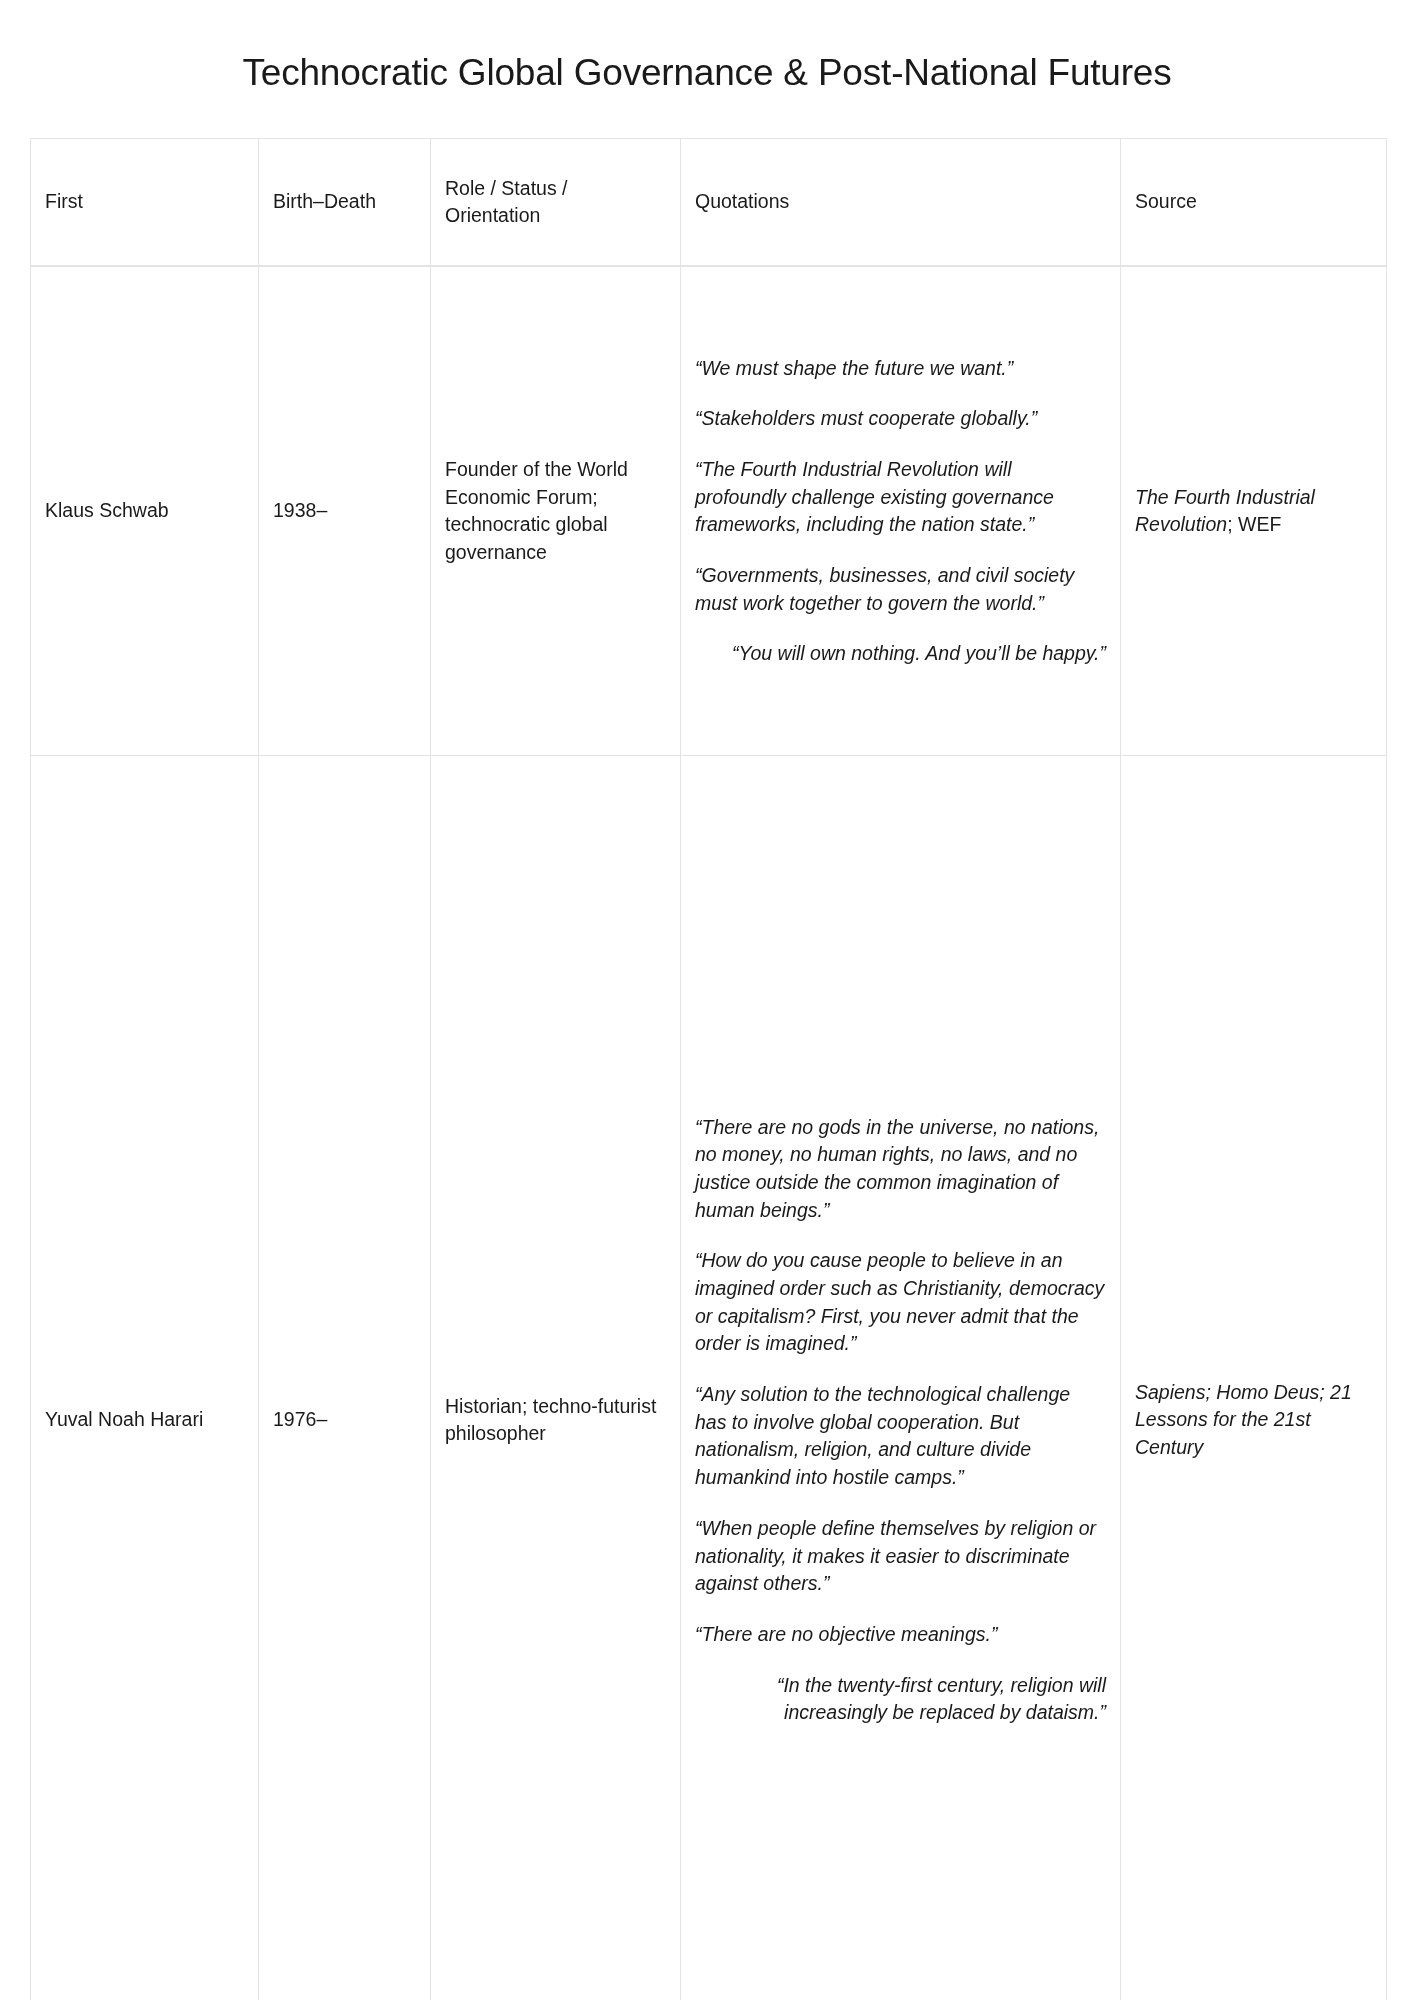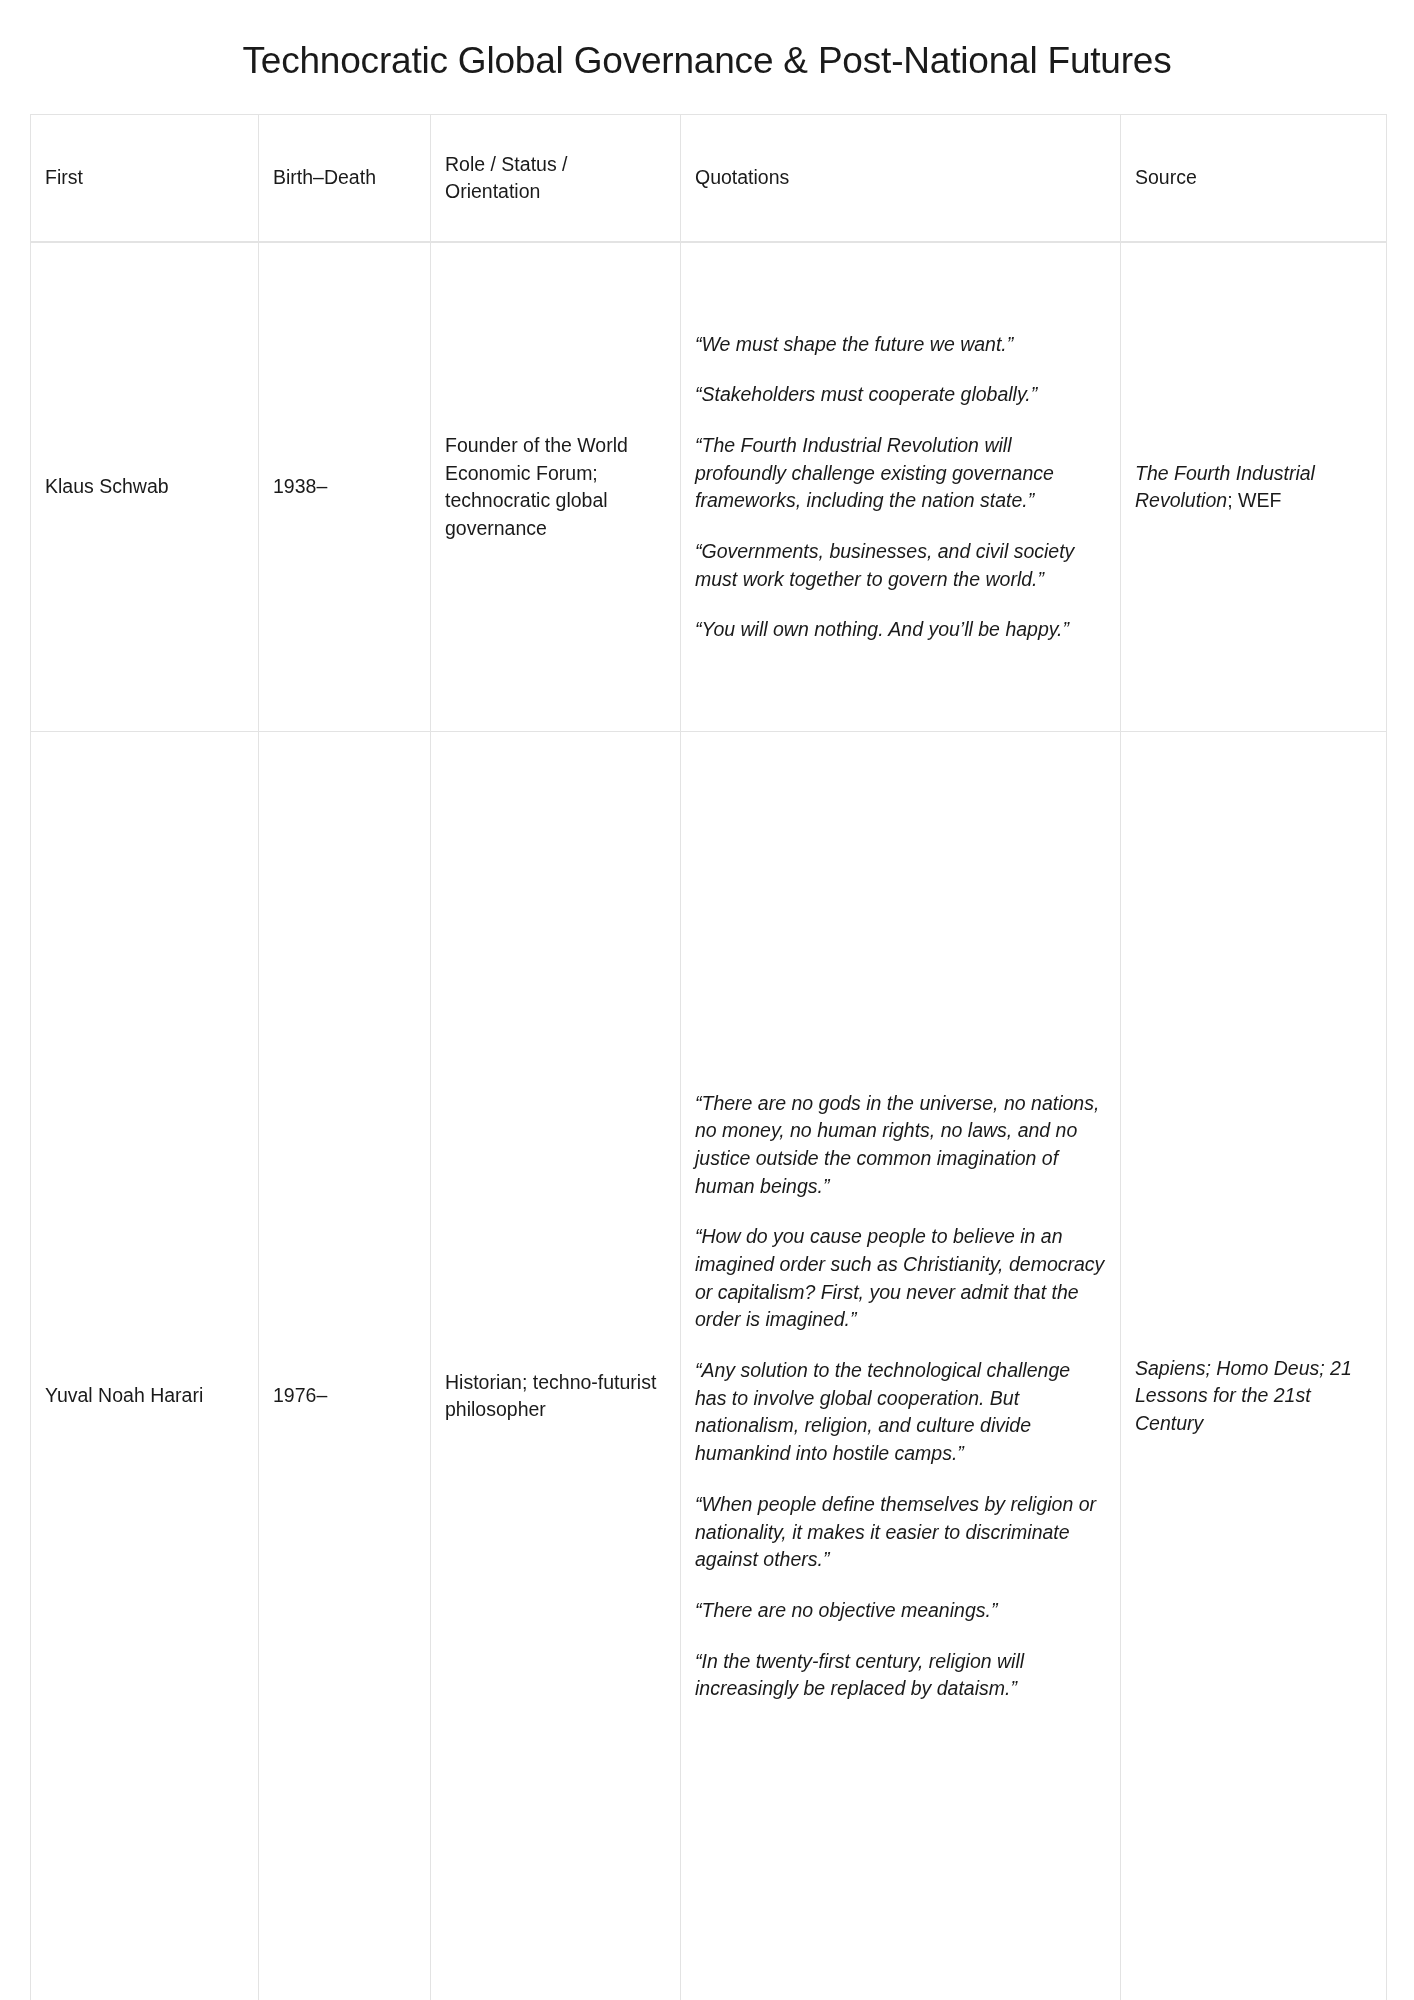--- a/index.html
+++ b/index.html
@@ -18,21 +18,21 @@
     width: 1414px;
     box-sizing: border-box;
     padding: 0;
   }
   .doc-title {
     text-align: center;
     font-size: 37px;
     font-weight: 400;
     color: #1a1a1a;
     letter-spacing: -0.2px;
-    margin: 0;
+    margin: 12px;
     padding: 38px 40px 30px 40px;
     line-height: 1.25;
   }
   .table-wrap {
     padding: 0 29px 0 30px;
   }
   table.data-table {
     width: 1356px;
     border-collapse: collapse;
     table-layout: fixed;
@@ -70,20 +70,21 @@
     margin: 0;
     padding: 0;
     list-style: none;
   }
   .quote-list li {
     margin: 0 0 23px 0;
     padding: 0;
   }
   .quote-list li:last-child {
     margin-bottom: 0;
+    text-align: right;
   }
   .cell-quotes {
     padding-top: 18px;
     padding-bottom: 18px;
     padding-right: 10px;
     font-style: italic;
   }
   .cell-source {
     padding-left: 16px;
   }

